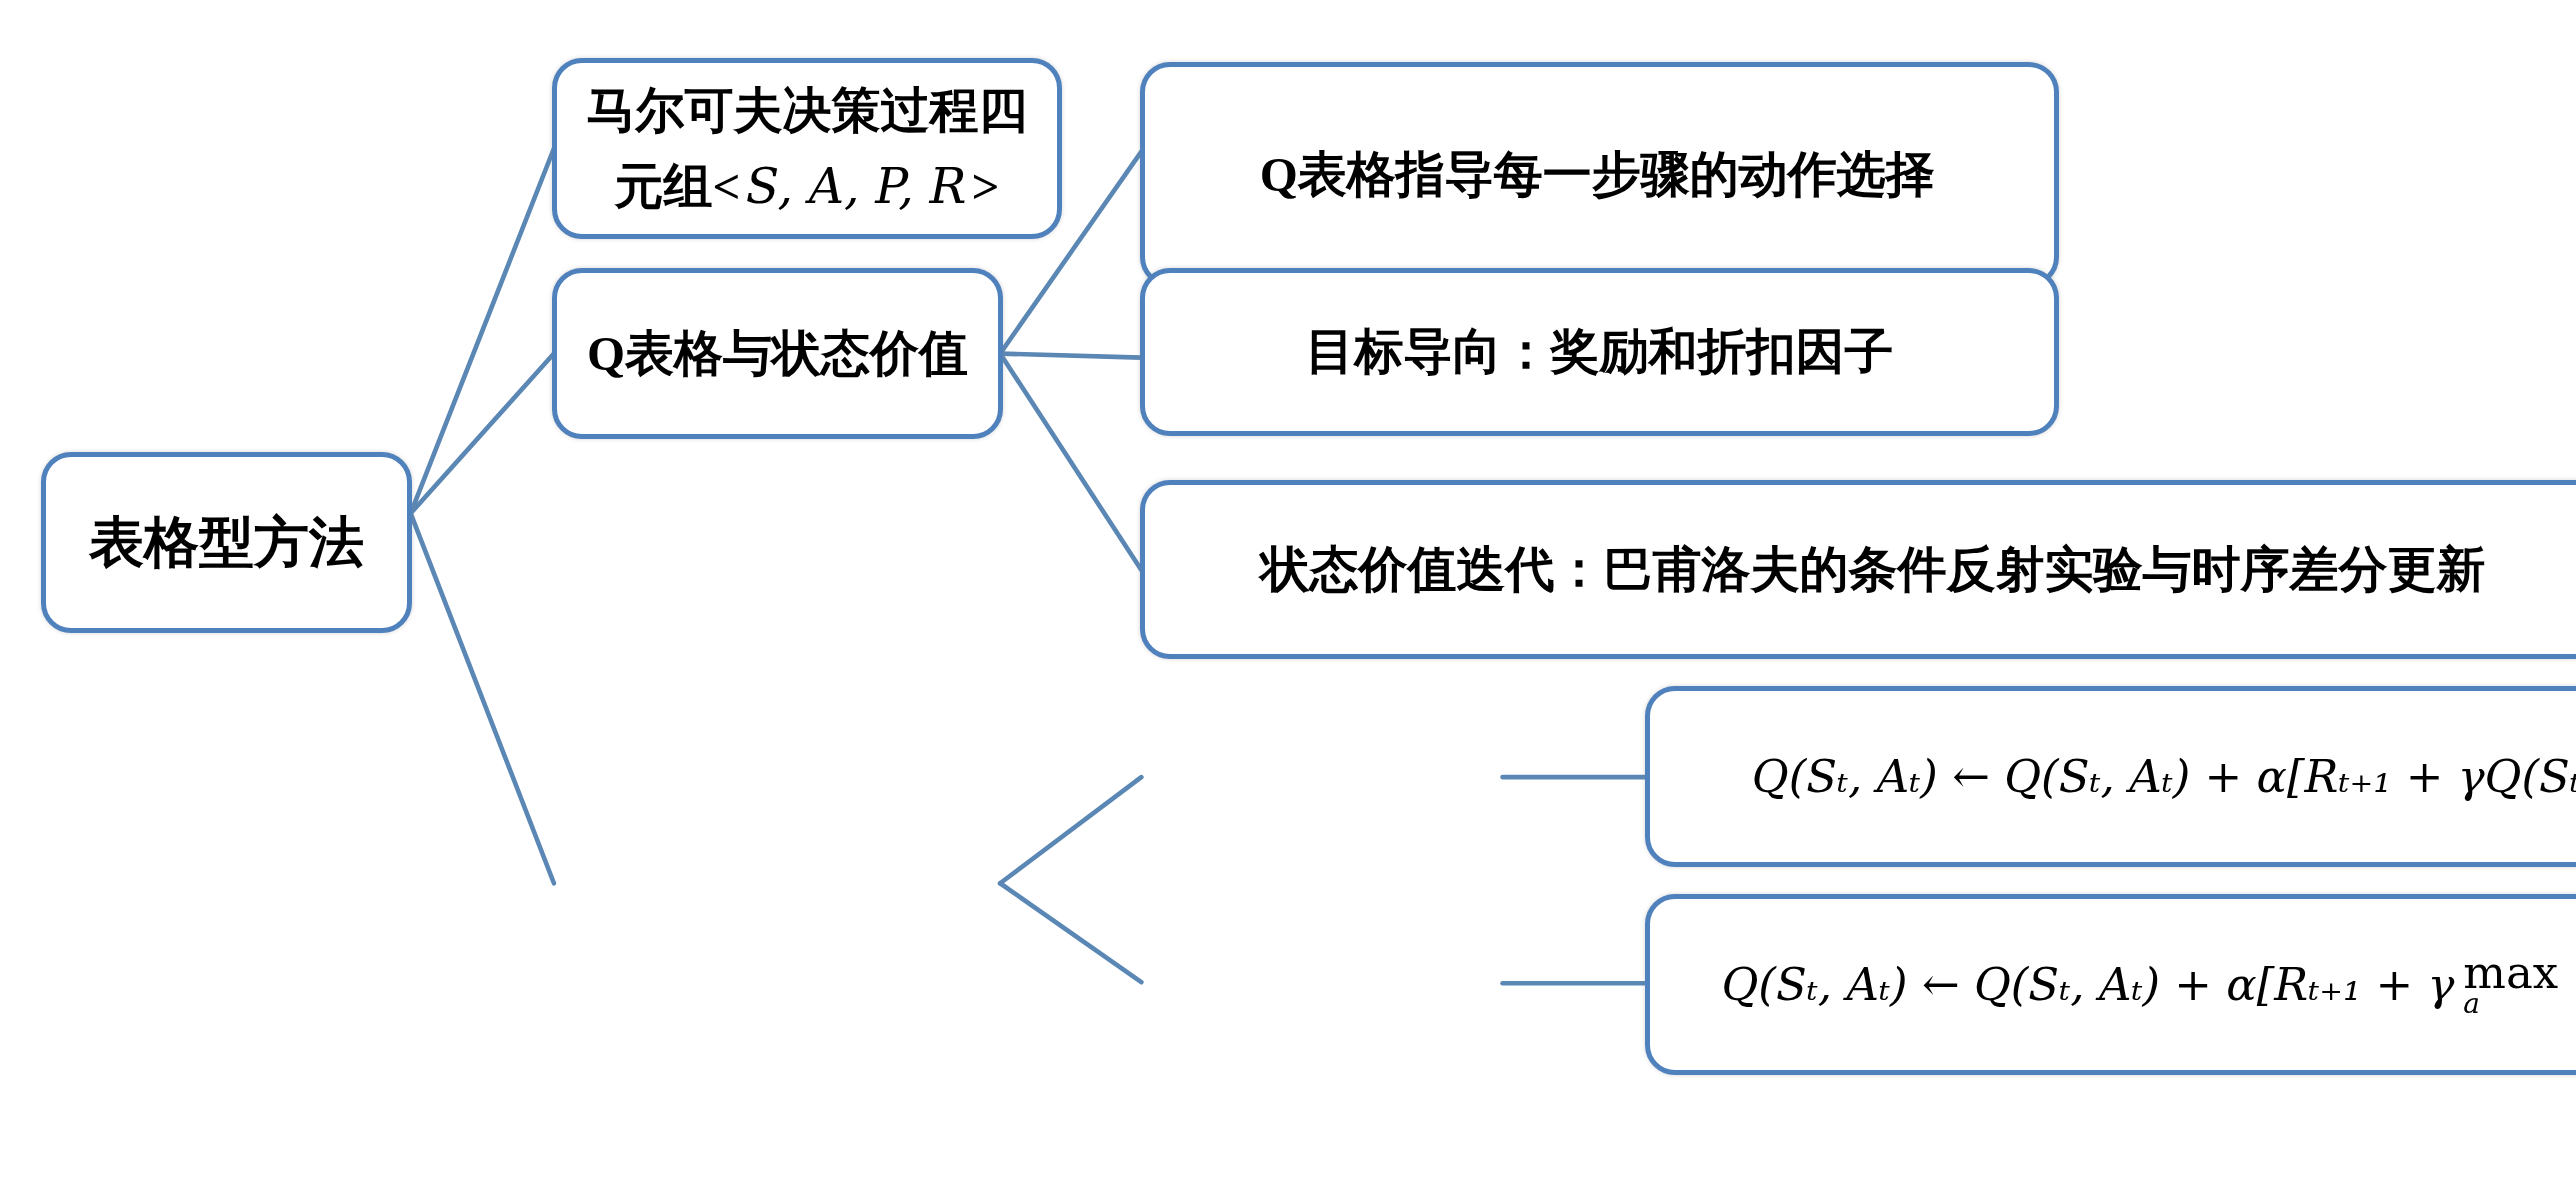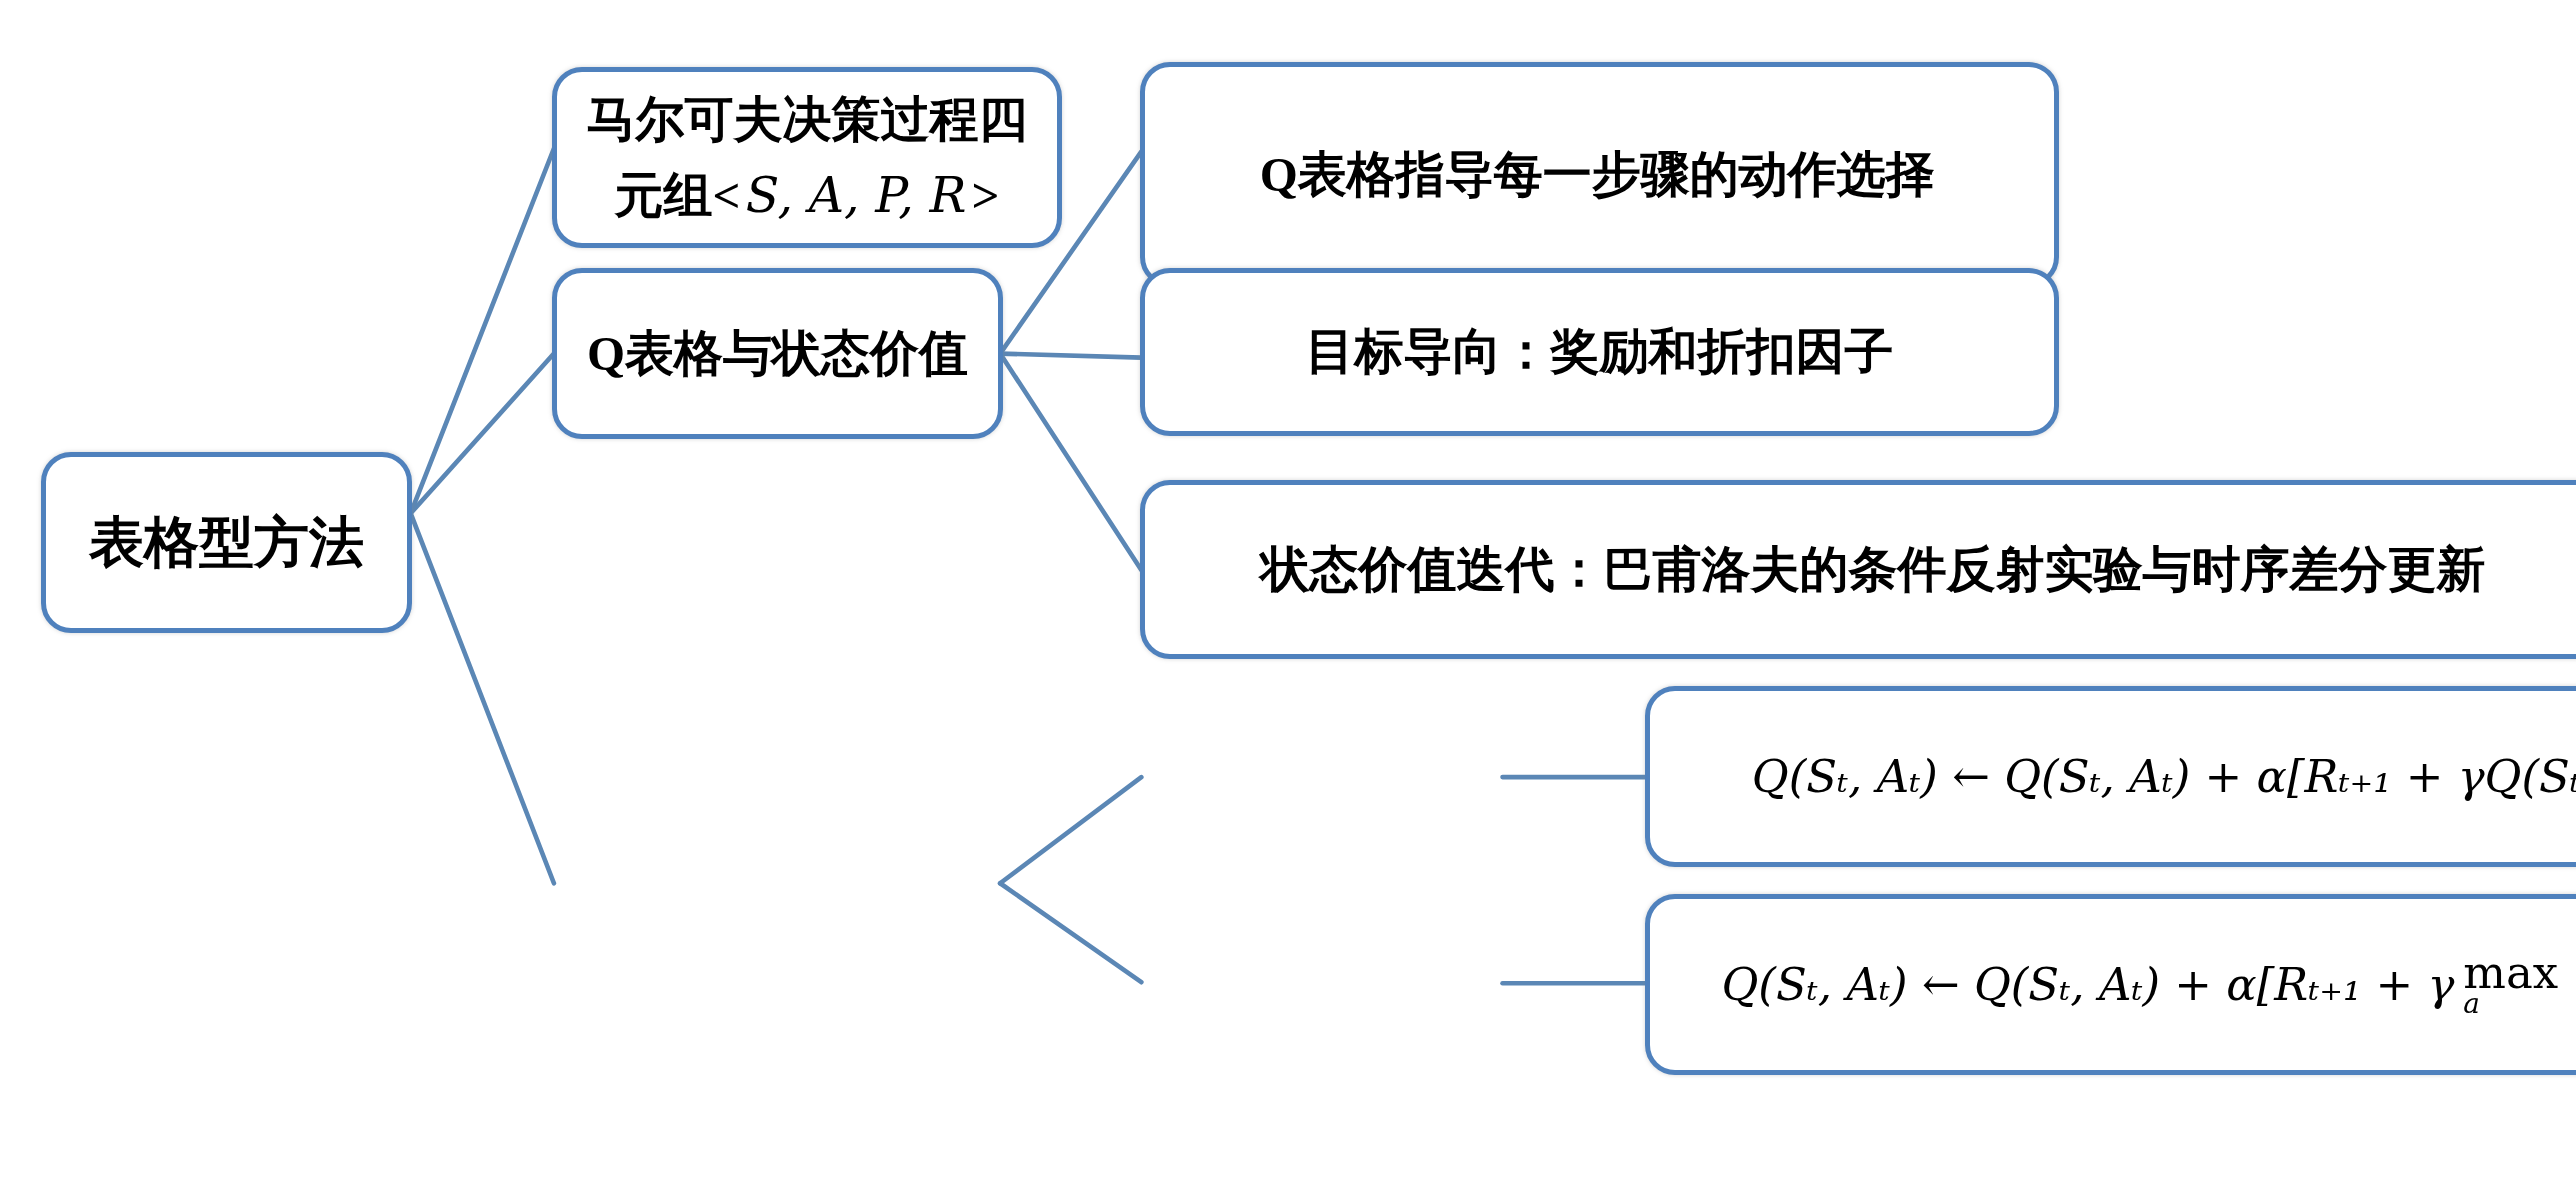--- a/index.html
+++ b/index.html
@@ -97,21 +97,21 @@
       <line x1="1941" y1="1714" x2="2215" y2="1906"></line>
       <line x1="2916" y1="1508" x2="3192" y2="1508"></line>
       <line x1="2916" y1="1908" x2="3192" y2="1908"></line>
     </g>
   </svg>
 
   <div class="node node-root" style="left:41px; top:422px; width:371px; height:181px;margin-top:30px;">
     <span>表格型方法</span>
   </div>
 
-  <div class="node" style="left:552px; top:58px; width:510px; height:181px;margin-top:9px;">
+  <div class="node" style="left:552px; top:58px; width:510px; height:181px;">
     <span>
       <span>马尔可夫决策过程四</span><br>
       <span>元组&lt;</span><span class="mdp-vars">S, A, P, R</span><span>&gt;</span>
     </span>
   </div>
 
   <div class="node" style="left:552px; top:268px; width:451px; height:171px;">
     <span>Q表格与状态价值</span>
   </div>
 

